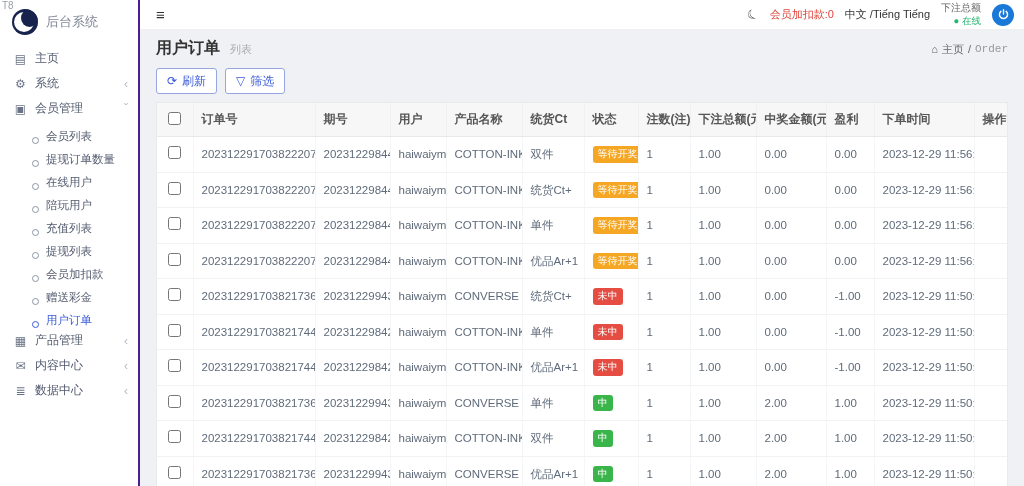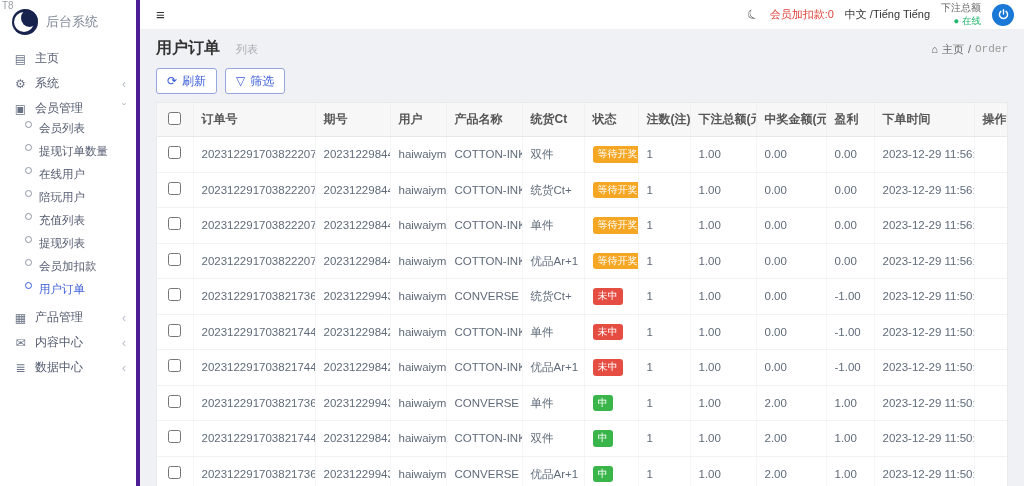--- a/index.html
+++ b/index.html
@@ -7,32 +7,32 @@
   body {
     font-family:"Liberation Sans","DejaVu Sans",sans-serif;
     background:#f0f1f4; color:#333; position:relative; font-size:12px;
   }
   :root { --accent:#3a5bd9; }
 
   .corner-mark { position:absolute; top:0; left:2px; font-size:10px; color:#9aa0a6; z-index:9; }
 
   
   .sidebar { position:absolute; top:0; left:0; bottom:0; width:140px; background:#fff;
-             border-right:4px solid #4c1d95; z-index:5; }
+             border-right:2px solid #4c1d95; z-index:5; }
   .logo-row { height:44px; display:flex; align-items:center; padding-left:12px; gap:8px; }
   .logo-circle { width:26px; height:26px; border-radius:50%; background:#17224d; position:relative; overflow:hidden; flex:none; }
   .logo-circle::after { content:''; position:absolute; width:20px; height:20px; border-radius:50%; background:#fff; left:2px; top:3px; }
   .logo-circle::before { content:''; position:absolute; width:17px; height:18px; border-radius:50%; background:#17224d; left:9px; top:0px; z-index:1; }
   .logo-text { font-size:13px; color:#7f8797; }
   .menu { margin-top:2px; }
   .menu-item { height:25px; display:flex; align-items:center; padding:0 10px 0 13px; color:#515a6e; cursor:pointer; }
   .mi-icon { width:15px; margin-right:7px; color:#6b7486; font-size:12px; text-align:center; flex:none; }
   .mi-label { font-size:12px; }
   .mi-chevron { margin-left:auto; color:#b6bcc8; font-size:12px; }
-  .submenu-item { height:23px; display:flex; align-items:flex-start; padding-left:25px; color:#515a6e; cursor:pointer; }
+  .submenu-item { height:23px; display:flex; align-items:flex-end; padding-left:32px; color:#515a6e; cursor:pointer; }
   .submenu-item .dot { width:7px; height:7px; border:1px solid #8d96a5; border-radius:50%; margin-right:7px; flex:none; }
   .submenu-item span.lbl { font-size:11.5px; }
   .submenu-item.active { color:var(--accent); }
   .submenu-item.active .dot { border-color:var(--accent); }
 
   
   .topbar { position:absolute; top:0; left:140px; right:0; height:30px; background:#fff;
             border-bottom:1px solid #f0f0f0; display:flex; align-items:center; padding:0 10px; z-index:4; }
   .hamburger { font-size:15px; color:#333; cursor:pointer; padding:0 6px; }
   .topbar-right { margin-left:auto; display:flex; align-items:center; gap:11px; }
@@ -44,21 +44,21 @@
   .admin-online { font-size:9.5px; color:var(--green); }
   .power-btn { width:22px; height:22px; border-radius:50%; background:#1a78d6; display:flex;
                align-items:center; justify-content:center; cursor:pointer; flex:none; }
   .power-btn svg { width:13px; height:13px; }
 
   
   .content { position:absolute; top:30px; left:140px; right:0; bottom:0; background:#f0f1f4;
              padding:8px 16px; overflow:hidden; }
   .page-head { display:flex; align-items:baseline; height:22px; }
   .page-title { font-size:16px; font-weight:bold; color:#333; }
-  .page-subtitle { font-size:11px; color:#a8adb5; margin-left:16px; }
+  .page-subtitle { font-size:11px; color:#a8adb5; margin-left:10px; }
   .breadcrumb { margin-left:auto; font-size:11px; color:#666; display:flex; align-items:center; gap:4px; }
   .breadcrumb .bc-current { color:#999;font-family:Liberation Mono, monospace; }
   .toolbar { margin-top:8px; display:flex; gap:8px; }
   .btn { height:26px; padding:0 10px; border:1px solid #97a6df; color:var(--accent); background:#fff;
          border-radius:3px; font-size:12px; display:inline-flex; align-items:center; gap:5px; cursor:pointer; }
   .btn .b-icon { font-size:12px; }
 
   .table-card { margin-top:8px; background:#fff; border:1px solid #e8eaec; }
   table { width:100%; border-collapse:collapse; table-layout:fixed; }
   th { background:#f7f7f8; font-weight:bold; color:#555; text-align:left; font-size:12px;
@@ -116,20 +116,24 @@
         <span class="dot"></span>
         <span class="lbl">充值列表</span>
       </div>
       <div class="submenu-item">
         <span class="dot"></span>
         <span class="lbl">提现列表</span>
       </div>
       <div class="submenu-item">
         <span class="dot"></span>
         <span class="lbl">会员加扣款</span>
+      </div>
+      <div class="submenu-item">
+        <span class="dot"></span>
+        <span class="lbl">赠送彩金</span>
       </div>
       <div class="submenu-item active">
         <span class="dot"></span>
         <span class="lbl">用户订单</span>
       </div>
       <div class="menu-item">
         <span class="mi-icon">▦</span>
         <span class="mi-label">产品管理</span>
         <span class="mi-chevron">‹</span>
       </div>

